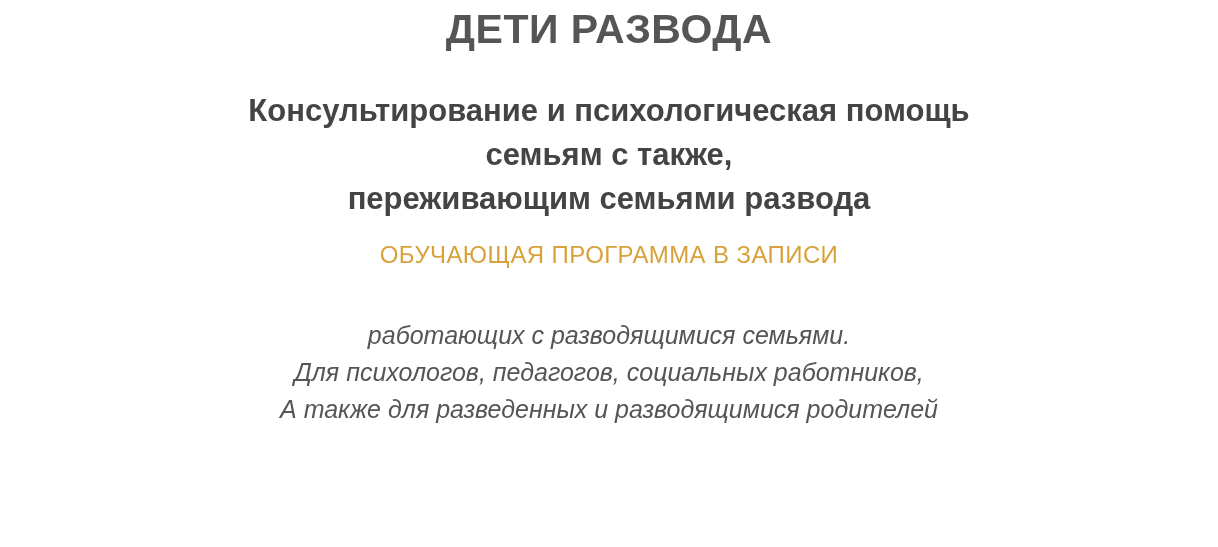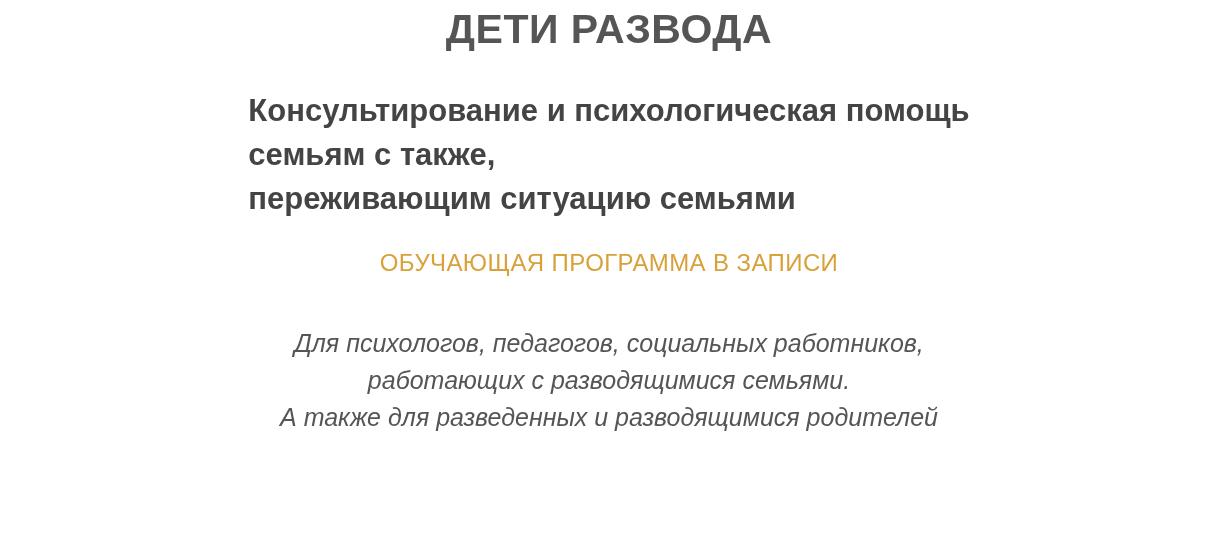--- a/index.html
+++ b/index.html
@@ -28,32 +28,33 @@
     font-size: 41px;
     font-weight: bold;
     color: #555555;
     letter-spacing: 0.5px;
     text-align: center;
     margin: 0;
     line-height: 1.15;
   }
   .subtitle-block {
     margin-top: 36px;
+    text-align: center;
     color: #444444;
     font-weight: bold;
     font-size: 31px;
     line-height: 1.42;
     max-width: 1120px;
   }
   .subtitle-line {
     display: block;
     white-space: nowrap;
   }
   .program-note {
-    margin-top: 28px;
+    margin-top: 20px;
     text-align: center;
     color: #d8a13a;
     font-size: 24px;
     font-weight: normal;
     letter-spacing: 0.4px;
   }
   .audience-block {
     margin-top: 48px;
     text-align: center;
     font-style: italic;
@@ -69,24 +70,24 @@
 </head>
 <body>
 
 <div class="page">
 
   <h1 class="main-title">ДЕТИ РАЗВОДА</h1>
 
   <div class="subtitle-block">
     <span class="subtitle-line">Консультирование и психологическая помощь</span>
     <span class="subtitle-line">семьям с также,</span>
-    <span class="subtitle-line">переживающим ситуацию семьями</span>
+    <span class="subtitle-line">переживающим семьями развода</span>
   </div>
 
   <div class="program-note">ОБУЧАЮЩАЯ ПРОГРАММА В ЗАПИСИ</div>
 
   <div class="audience-block">
+    <span class="audience-line">работающих с разводящимися семьями.</span>
     <span class="audience-line">Для психологов, педагогов, социальных работников,</span>
-    <span class="audience-line">работающих с разводящимися семьями.</span>
     <span class="audience-line">А также для разведенных и разводящимися родителей</span>
   </div>
 
 </div>
 
 </body></html>

